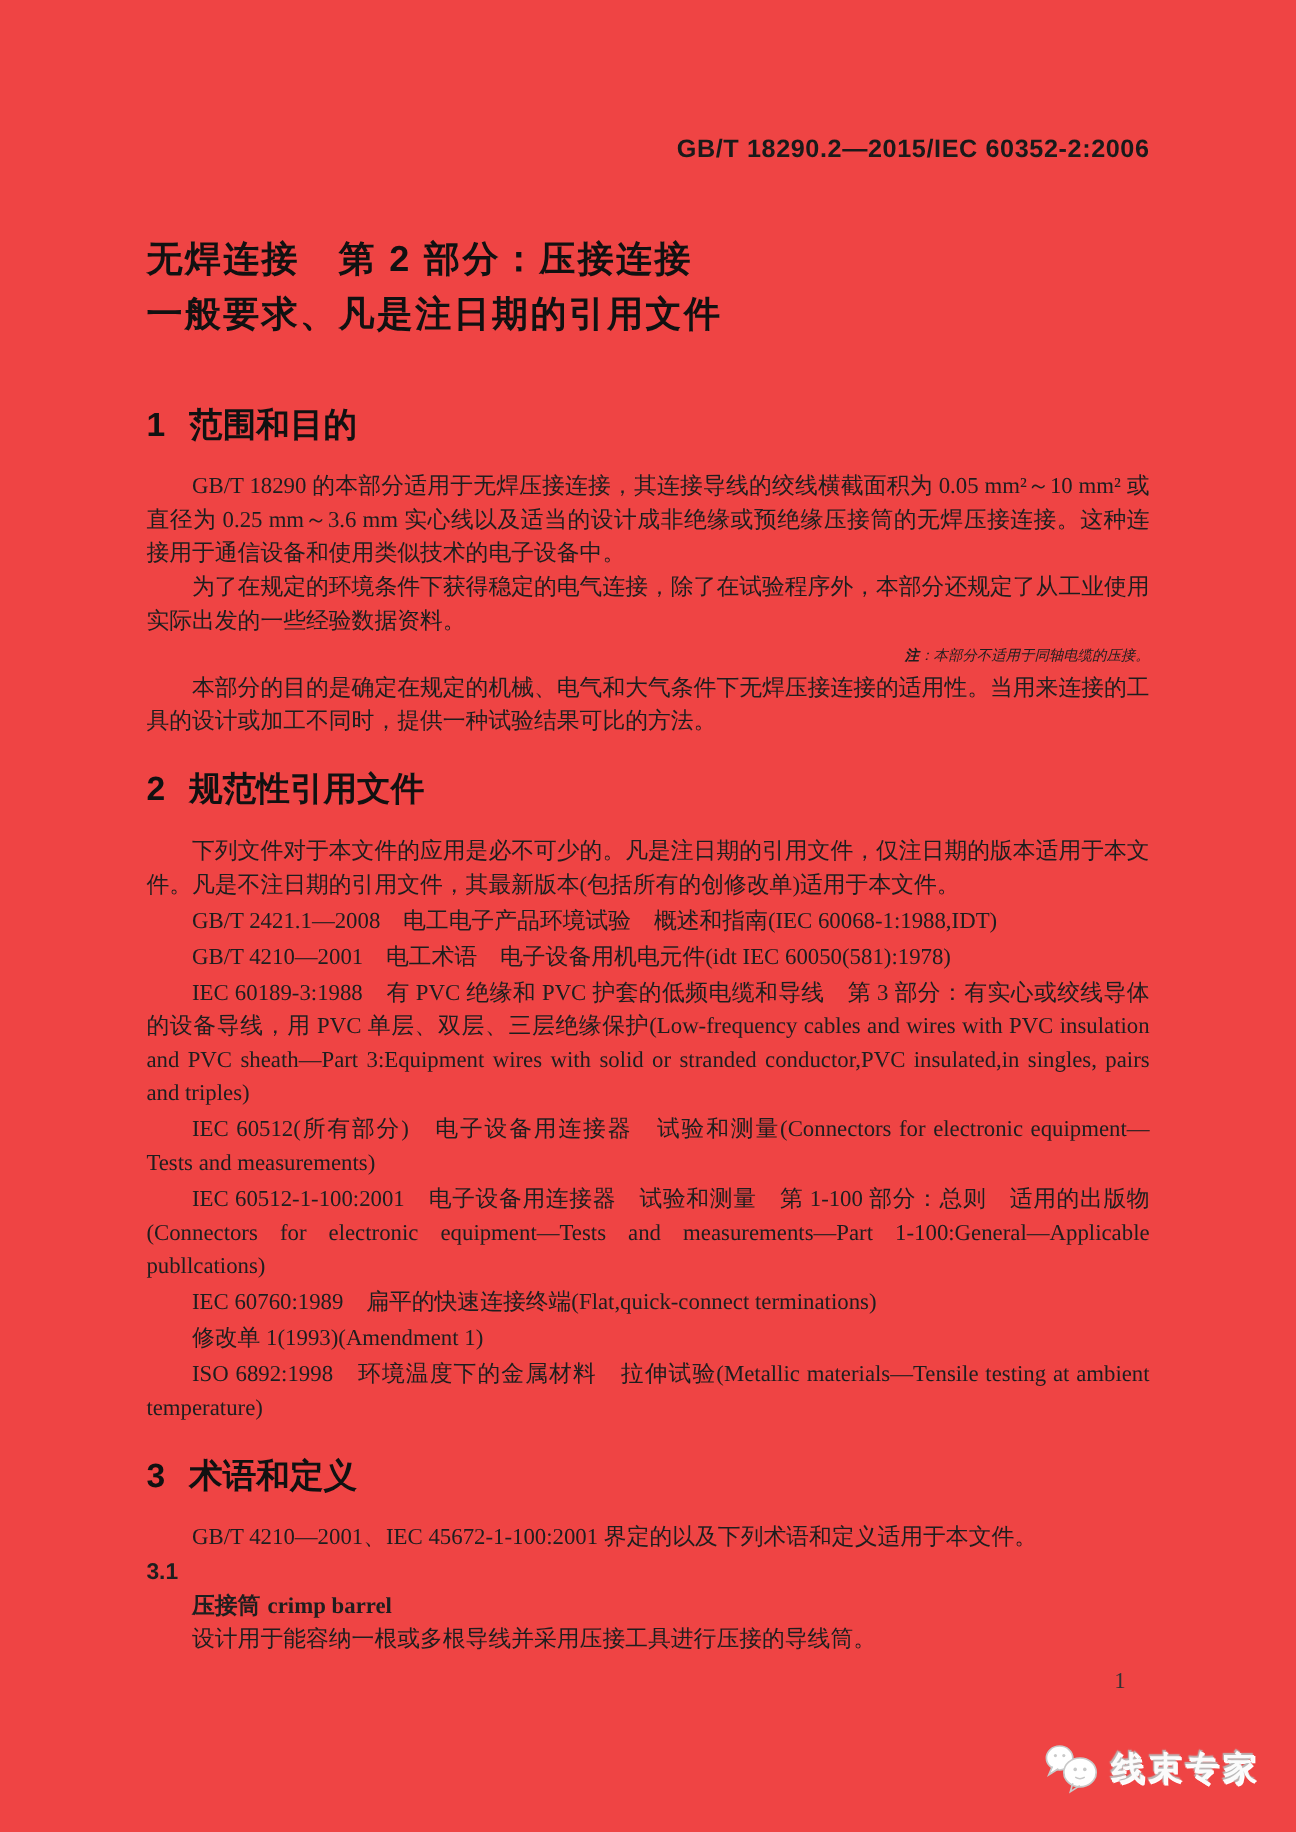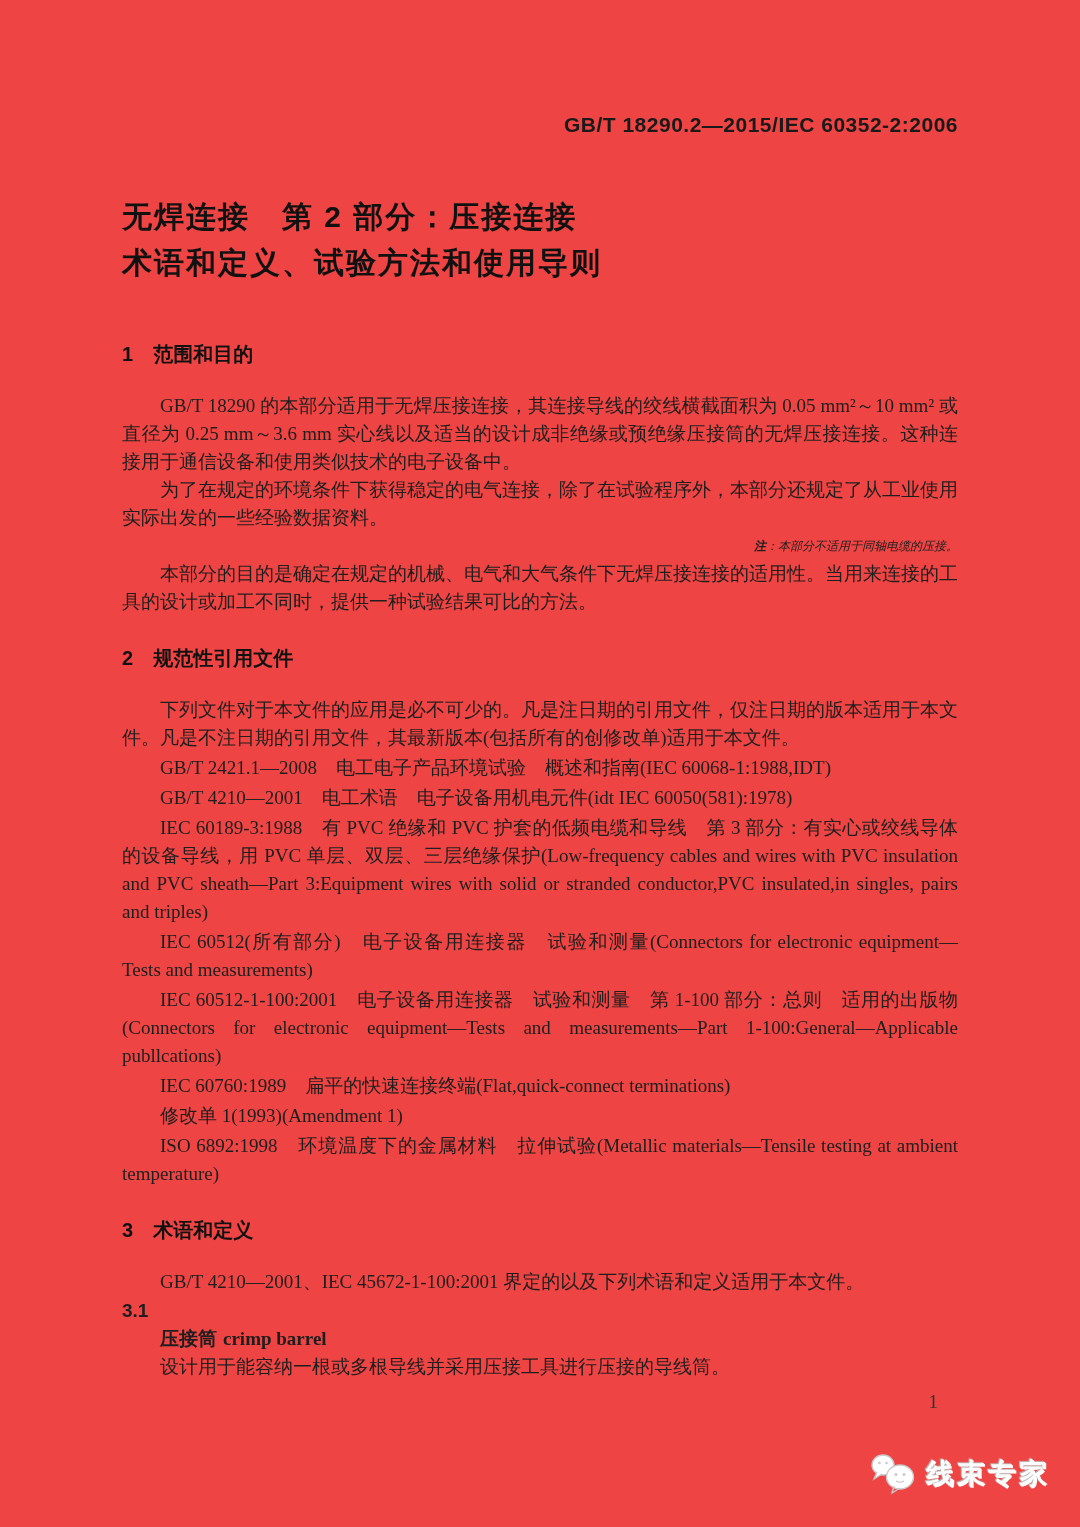--- a/index.html
+++ b/index.html
@@ -33,21 +33,21 @@
     font-weight: 700;
     font-size: 30px;
     line-height: 46px;
     letter-spacing: 2px;
     color: #111;
   }
 
   h2.sec-heading {
     font-family: "Liberation Sans", "DejaVu Sans", sans-serif;
     font-weight: 700;
-    font-size: 20px;
+    font-size: 28px;
     line-height: 28px;
     color: #111;
     margin: 28px 0 24px 0;
   }
   h2.first { margin-top: 54px; }
   h2.sec-heading .h-num { margin-right: 20px; }
 
   p { margin: 0; text-align: justify; }
   p.indent { text-indent: 2em; }
 
@@ -100,21 +100,21 @@
 </head>
 <body>
 
 <div class="page">
   <div class="content">
 
     <div class="header-code">GB/T 18290.2—2015/IEC 60352-2:2006</div>
 
     <div class="title-block">
       <div>无焊连接　第 2 部分：压接连接</div>
-      <div>术语和定义、试验方法和使用导则</div>
+      <div>一般要求、凡是注日期的引用文件</div>
     </div>
 
     <h2 class="sec-heading first">
       <span class="h-num">1</span><span>范围和目的</span>
     </h2>
     <p class="indent">GB/T 18290 的本部分适用于无焊压接连接，其连接导线的绞线横截面积为 0.05 mm²～10 mm² 或直径为 0.25 mm～3.6 mm 实心线以及适当的设计成非绝缘或预绝缘压接筒的无焊压接连接。这种连接用于通信设备和使用类似技术的电子设备中。</p>
     <p class="indent">为了在规定的环境条件下获得稳定的电气连接，除了在试验程序外，本部分还规定了从工业使用实际出发的一些经验数据资料。</p>
     <p class="note">
       <span class="note-label">注</span><span>：本部分不适用于同轴电缆的压接。</span>
     </p>

